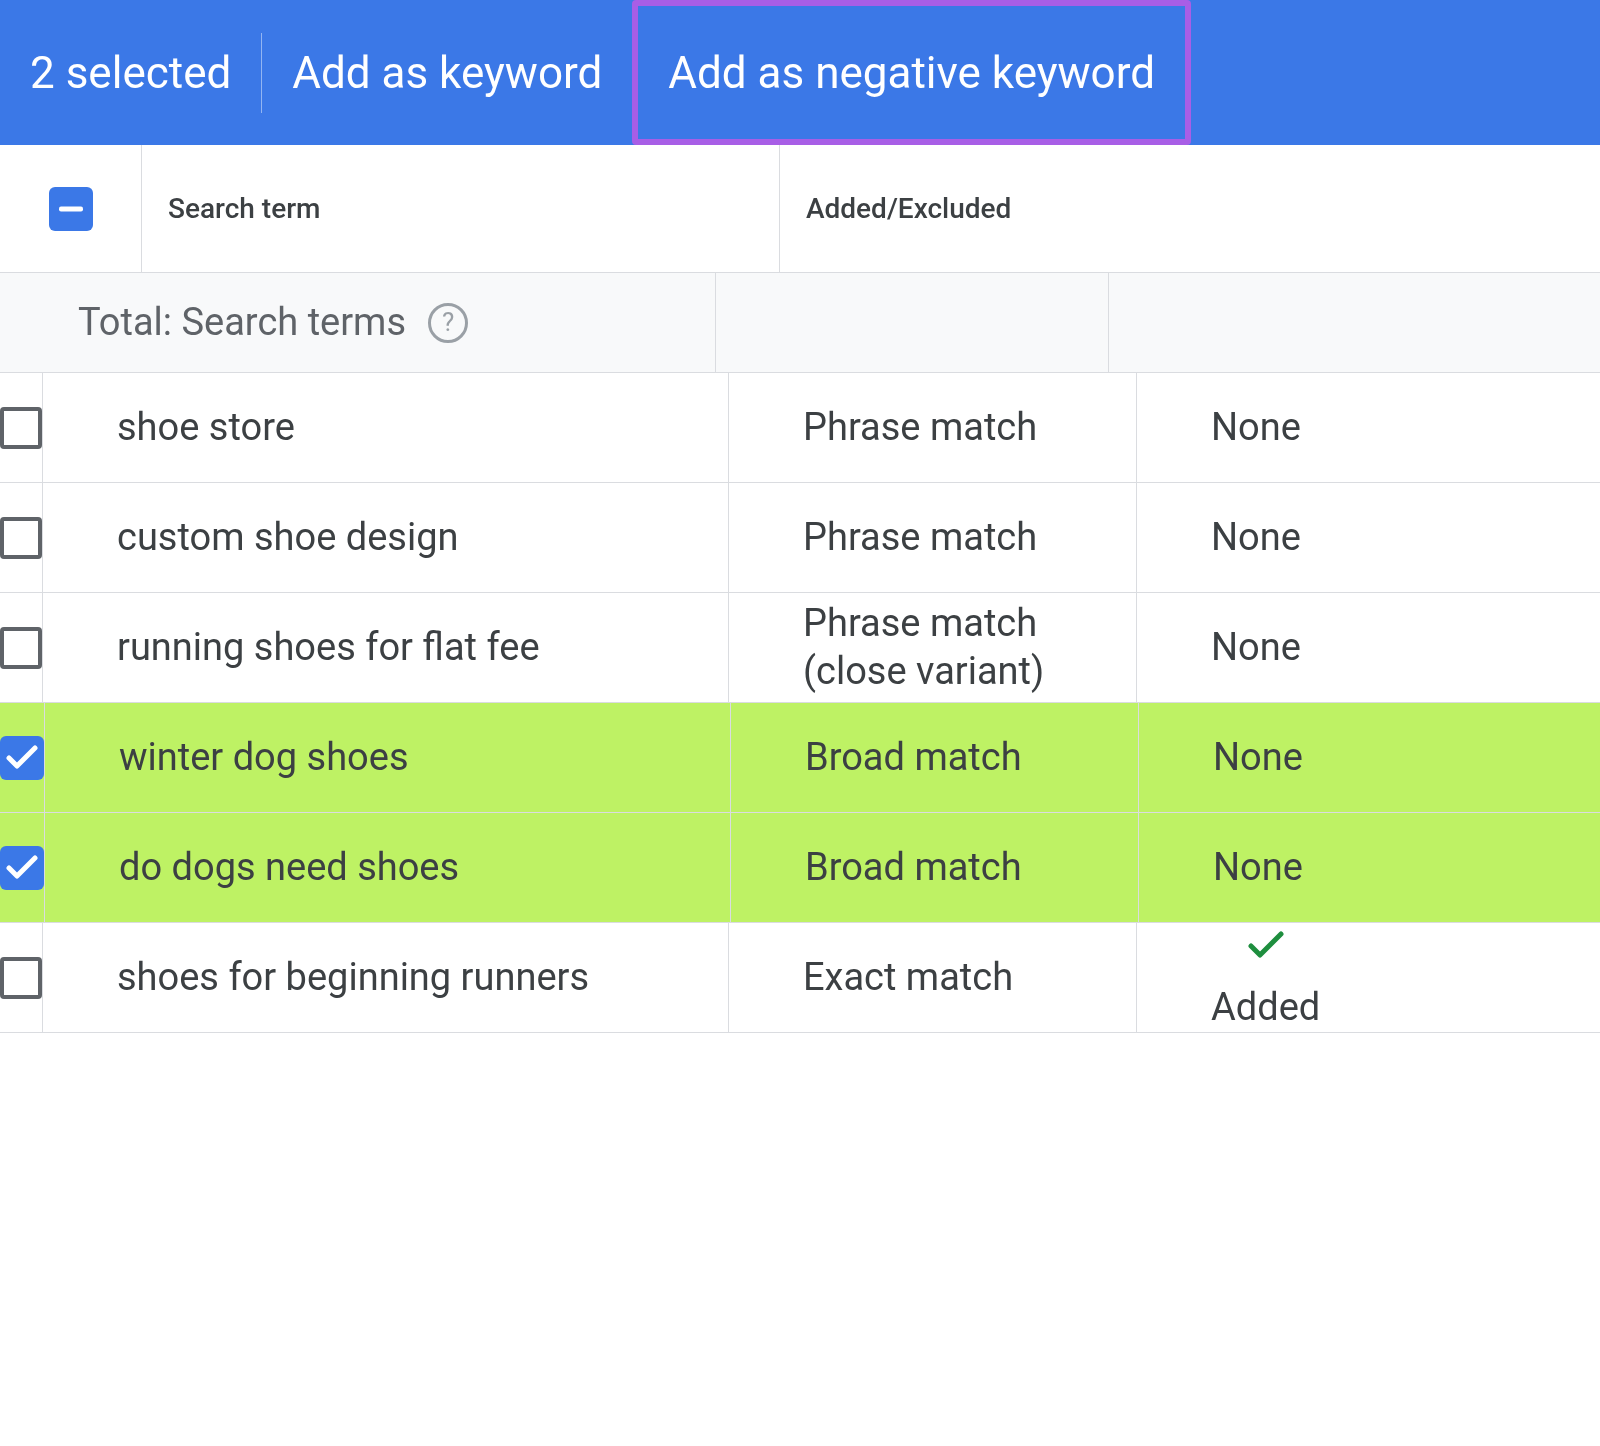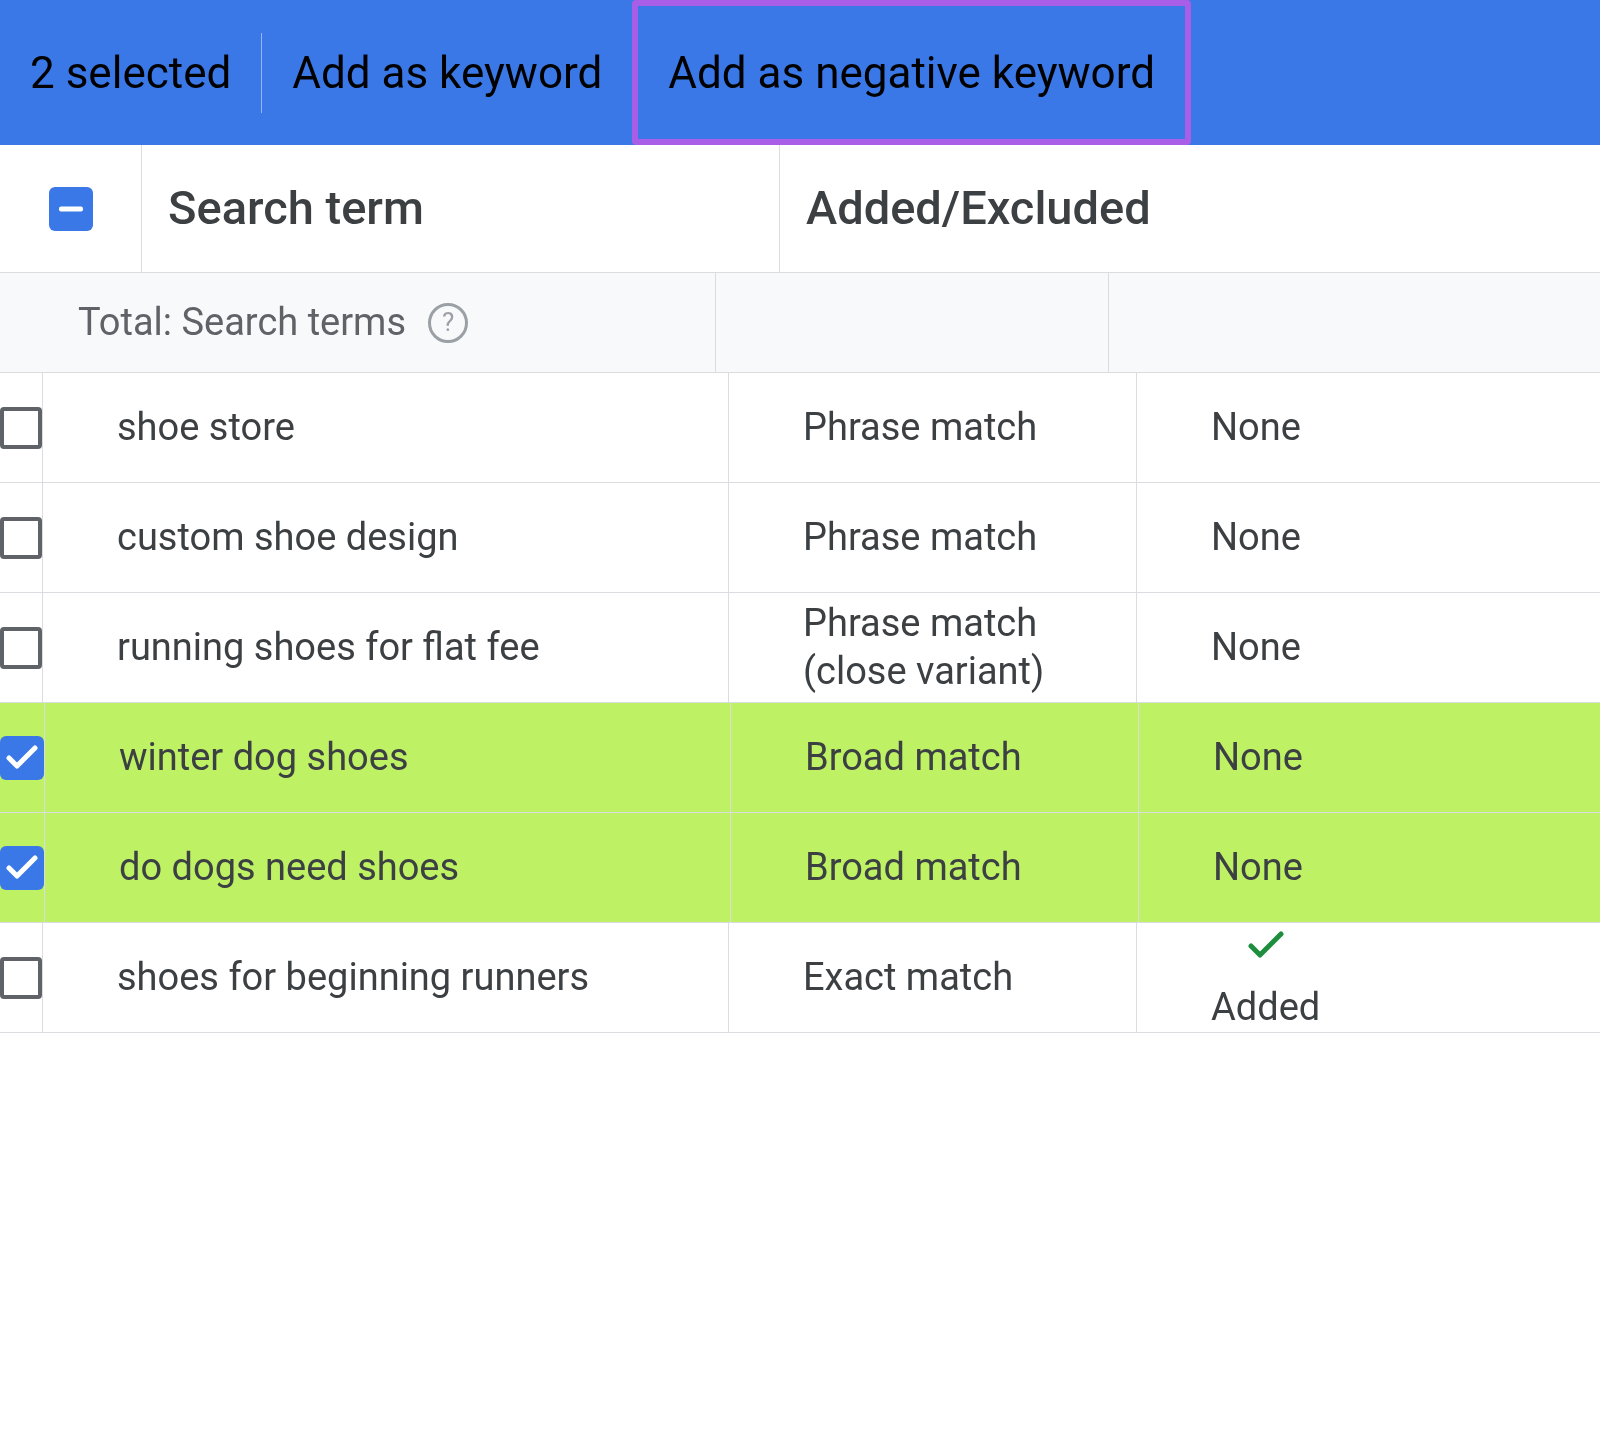--- a/index.html
+++ b/index.html
@@ -1,20 +1,20 @@
 <!DOCTYPE html>
 <html><head>
 <meta charset="utf-8">
 <style>
   * { box-sizing: border-box; margin: 0; padding: 0; }
   html, body { width: 1600px; font-family: Roboto, Arial, sans-serif; color: #3c4043; background: #fff; }
 
   .action-bar {
     background: #3b78e7;
-    color: #000000;
+    color: #ffffff;
     display: flex;
     align-items: center;
     height: 145px;
     width: 100%;
     font-size: 44px;
     font-weight: 400;
     padding-left: 30px;
   }
   .action-bar .sel-count {
     padding: 0 30px 0 0;
@@ -72,21 +72,21 @@
     line-height: 1.25;
   }
   .col:last-child { border-right: none; }
   .col-check { width: 142px; justify-content: center; padding: 0; }
   .col-term  { width: 638px; flex: 0 0 638px; }
   .col-match { width: 360px; flex: 0 0 360px; }
   .col-added { width: 458px; flex: 0 0 458px; }
   .total-row .col-check { border-right: none; }
   .total-row .col-term { padding-left: 0; }
 
-  .header-row .col { font-size: 47px; color:#3c4043; }
+  .header-row .col { font-size: 28px; color:#3c4043; }
   .term-header-text { flex:1; }
 
   
   .cb {
     width: 42px; height: 42px;
     border: 4px solid #5f6368;
     border-radius: 4px;
     position: relative;
     cursor: pointer;
     background: #fff;

